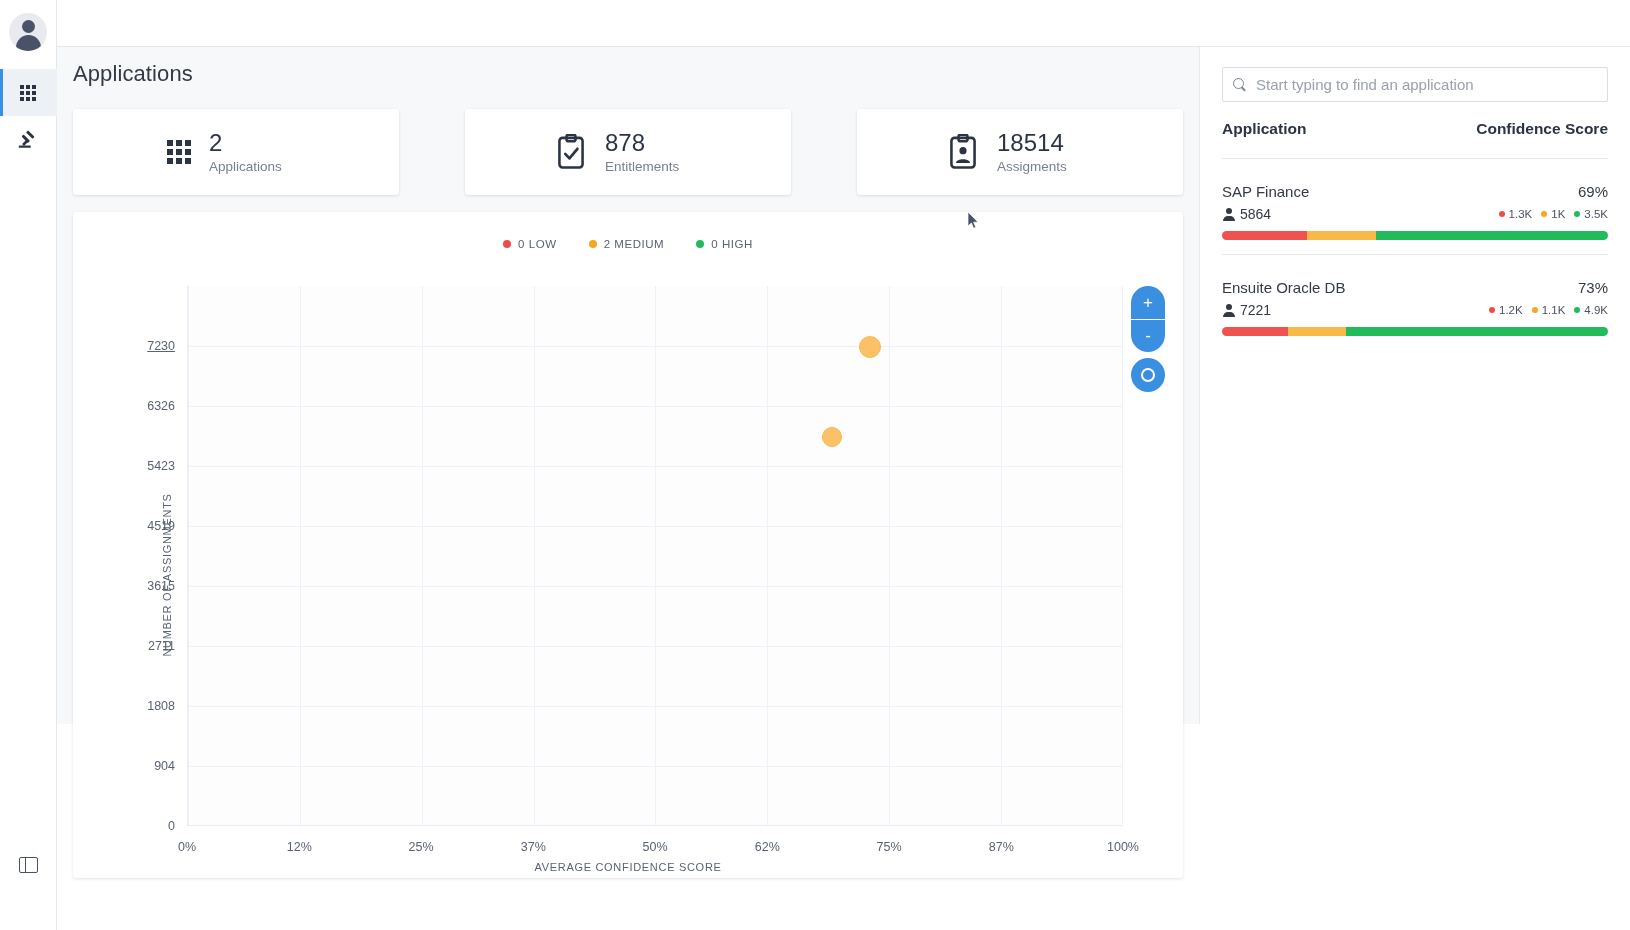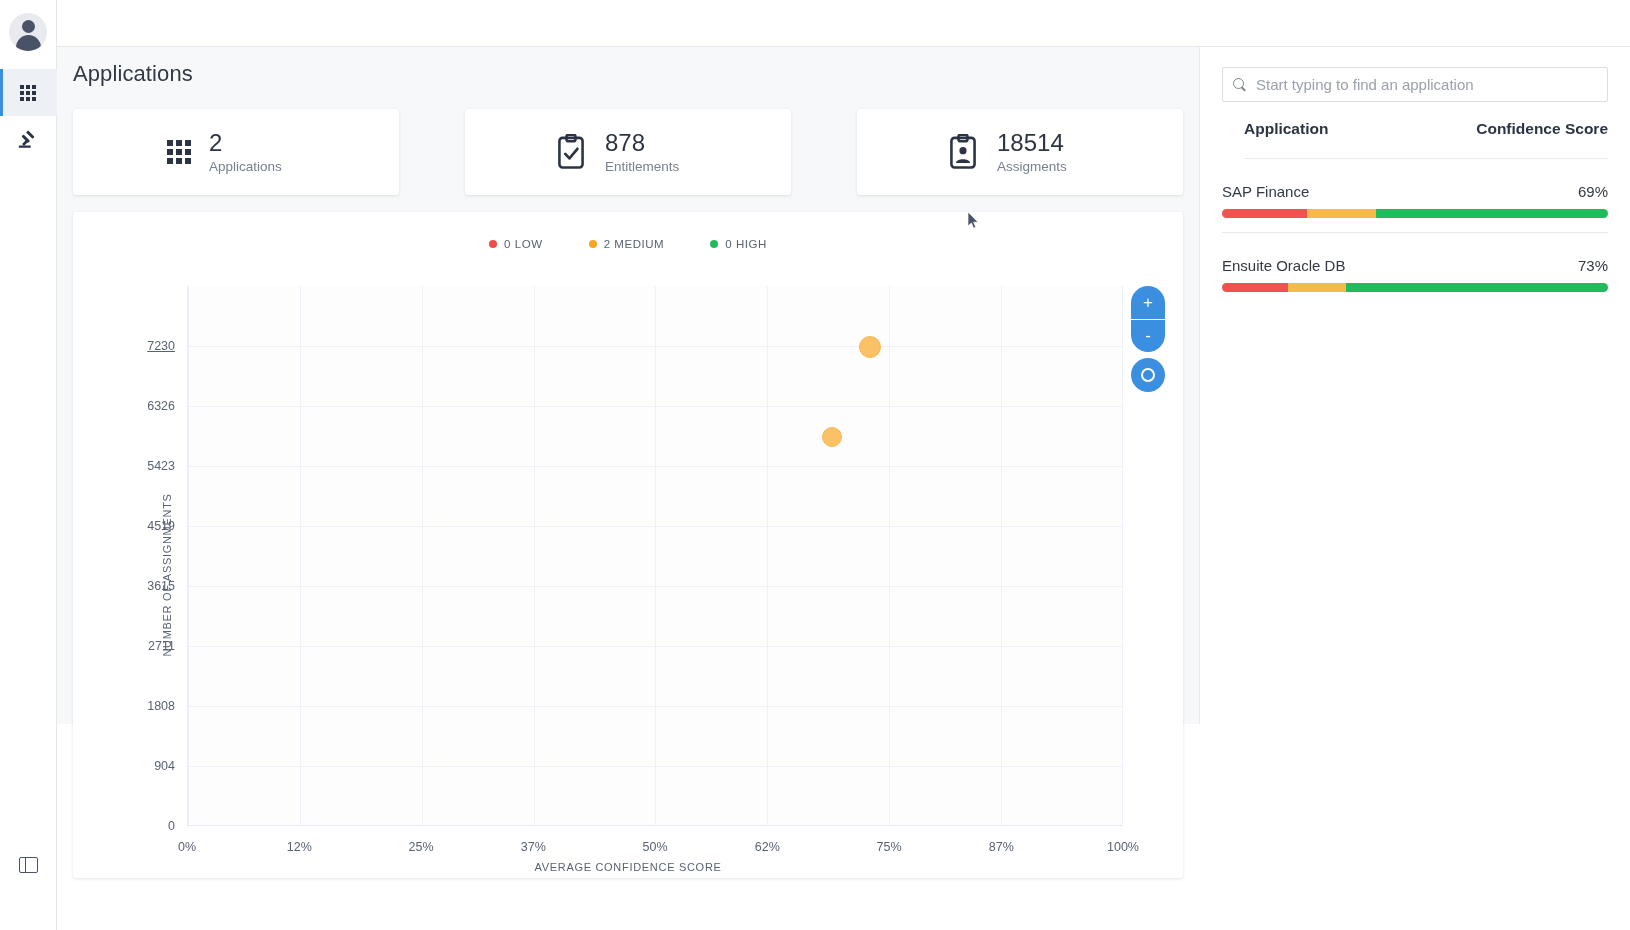--- a/index.html
+++ b/index.html
@@ -82,21 +82,21 @@
   .card-val { font-size: 24px; color: #2c3444; line-height: 1.1; font-weight: 400; }
   .card-lbl { font-size: 13.5px; color: #77808e; margin-top: 3px; }
 
   
   .chart-panel {
     margin-top: 17px; height: 666px; background: #ffffff;
     border-radius: 3px; box-shadow: 0 1px 3px rgba(30,40,60,.13);
     position: relative;
   }
   .legend {
-    display: flex; justify-content: center; gap: 46px;
+    display: flex; justify-content: center; gap: 32px;
     padding-top: 26px; font-size: 11.5px; letter-spacing: .55px; color: #596273; text-align: right;
   }
   .legend span.dot {
     width: 8px; height: 8px; border-radius: 50%; display: inline-block;
     margin-right: 7px; vertical-align: middle;
   }
   .legend-item { display: flex; align-items: center; }
 
   .plot-area { position: absolute; left: 0; top: 60px; right: 0; bottom: 0; }
   .ylabel {
@@ -171,21 +171,21 @@
     content: ""; position: absolute; width: 9px; height: 9px; border-radius: 50%;
     border: 1.5px solid #7b838f; left: 0; top: 0;
   }
   .sicon::after {
     content: ""; position: absolute; width: 5px; height: 1.5px; background: #7b838f;
     transform: rotate(45deg); left: 8px; top: 10px;
   }
   .side-head {
     display: flex; justify-content: space-between; align-items: baseline;
     font-size: 15.5px; font-weight: bold; color: #2c3444;
-    padding: 18px 0 20px 0; border-bottom: 1px solid #e8eaee; margin-left: 22px;
+    padding: 18px 0 20px 0; border-bottom: 1px solid #e8eaee;
   }
   .row { padding: 24px 0 14px 0; border-bottom: 1px solid #e8eaee; }
   .row:last-child { border-bottom: none; }
   .row-top { display: flex; justify-content: space-between; align-items: flex-end; }
   .row-name { font-size: 15px; color: #333a45; }
   .row-score { font-size: 15px; color: #333a45; }
   .row-mid {
     display: flex; justify-content: space-between; align-items: center;
     margin-top: 6px;
   }
@@ -399,30 +399,70 @@
           <div>Application</div>
           <div>Confidence Score</div>
         </div>
 
         <div id="rows">
             <div class="row">
               <div class="row-top">
                 <span class="row-name">SAP Finance</span>
                 <span class="row-score">69%</span>
               </div>
+              <div class="row-mid">
+                <span class="users">
+                  <span class="uicon"></span>
+                  <span>5864</span>
+                </span>
+                <span class="counts">
+                  <span class="c">
+                    <span class="d" style="background:#ef4b4b"></span>
+                    <span>1.3K</span>
+                  </span>
+                  <span class="c">
+                    <span class="d" style="background:#f6a623"></span>
+                    <span>1K</span>
+                  </span>
+                  <span class="c">
+                    <span class="d" style="background:#22bb5b"></span>
+                    <span>3.5K</span>
+                  </span>
+                </span>
+              </div>
               <div class="bar">
                 <i style="background:#ef5350;width:22%"></i>
                 <i style="background:#f6b94a;width:18%"></i>
                 <i style="background:#22bb5b;width:60%"></i>
               </div>
             </div>
             <div class="row">
               <div class="row-top">
                 <span class="row-name">Ensuite Oracle DB</span>
                 <span class="row-score">73%</span>
+              </div>
+              <div class="row-mid">
+                <span class="users">
+                  <span class="uicon"></span>
+                  <span>7221</span>
+                </span>
+                <span class="counts">
+                  <span class="c">
+                    <span class="d" style="background:#ef4b4b"></span>
+                    <span>1.2K</span>
+                  </span>
+                  <span class="c">
+                    <span class="d" style="background:#f6a623"></span>
+                    <span>1.1K</span>
+                  </span>
+                  <span class="c">
+                    <span class="d" style="background:#22bb5b"></span>
+                    <span>4.9K</span>
+                  </span>
+                </span>
               </div>
               <div class="bar">
                 <i style="background:#ef5350;width:17%"></i>
                 <i style="background:#f6b94a;width:15%"></i>
                 <i style="background:#22bb5b;width:68%"></i>
               </div>
             </div>
           </div>
       </div>
     </div>

